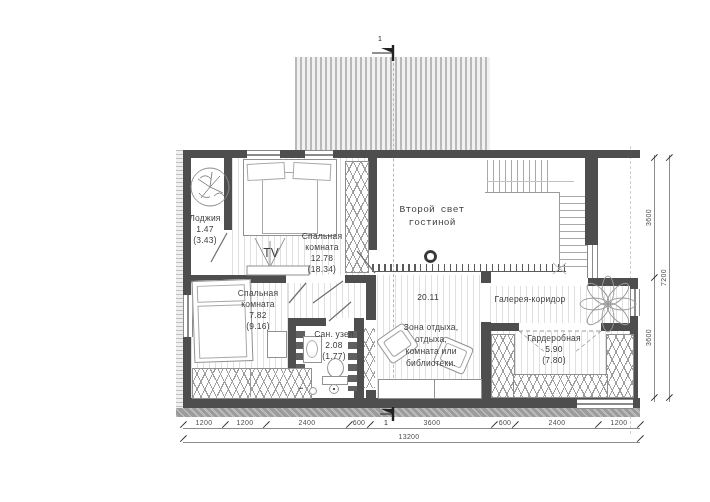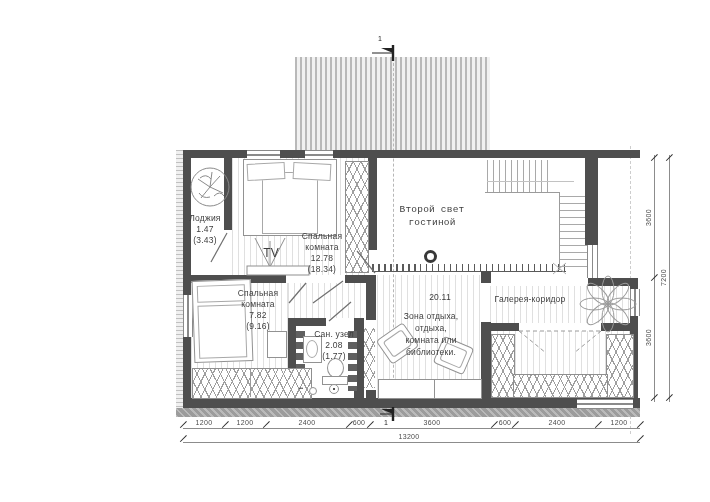--- a/index.html
+++ b/index.html
@@ -239,31 +239,36 @@
     <div class="num">7.82</div>
     <div class="num">(9.16)</div>
   </div>
 
   <div class="lbl" style="left:334px;top:329px">
     <div>Сан. узел</div>
     <div class="num">2.08</div>
     <div class="num">(1.77)</div>
   </div>
 
-  <div class="lbl num" style="left:440px;top:292px">20.11</div>
-
-  <div class="lbl" style="left:431px;top:310px;line-height:12px">
+  <div class="lbl num" style="left:428px;top:292px">20.11</div>
+
+  <div class="lbl" style="left:431px;top:321px;line-height:12px">
     <div>Зона отдыха,</div>
     <div>отдыха,</div>
     <div>комната или</div>
     <div>библиотеки.</div>
   </div>
 
   <div class="lbl" style="left:530px;top:294px">Галерея-коридор</div>
 
+  <div class="lbl" style="left:554px;top:333px">
+    <div>Гардеробная</div>
+    <div class="num">5.90</div>
+    <div class="num">(7.80)</div>
+  </div>
 
   <div class="dimline" style="left:183px;top:428px;width:457px;height:1px"></div>
   <div class="dimline" style="left:183px;top:442px;width:457px;height:1px"></div>
   <div class="tick" style="left:179px;top:424px"></div>
   <div class="tick" style="left:221px;top:424px"></div>
   <div class="tick" style="left:262px;top:424px"></div>
   <div class="tick" style="left:345px;top:424px"></div>
   <div class="tick" style="left:366px;top:424px"></div>
   <div class="tick" style="left:490px;top:424px"></div>
   <div class="tick" style="left:511px;top:424px"></div>

